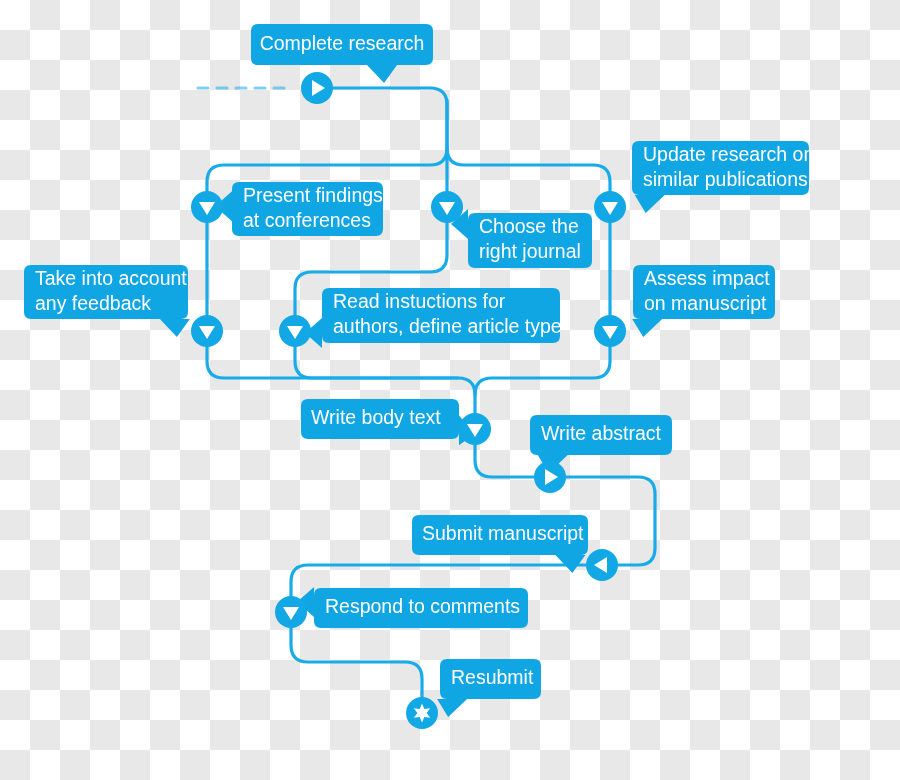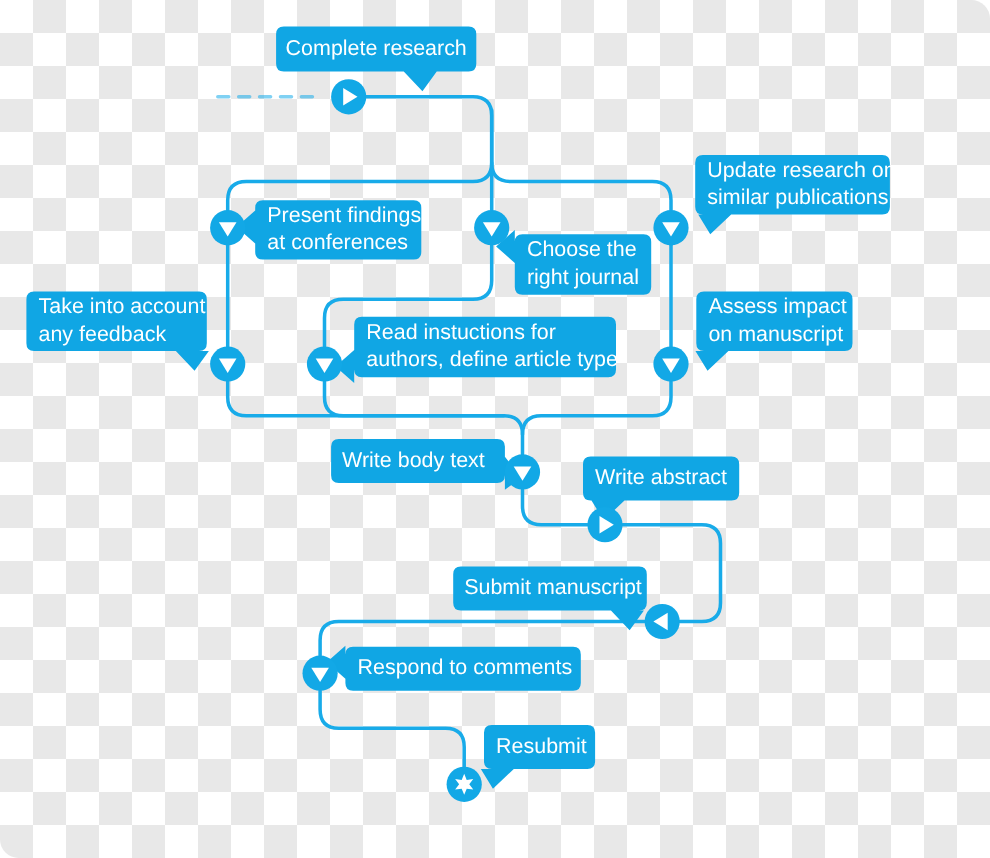--- a/index.html
+++ b/index.html
@@ -13,21 +13,20 @@
     width: 900px;
     height: 780px;
     overflow: hidden;
     background-color: #ffffff;
     background-image:
       linear-gradient(45deg, #e8e8e8 25%, transparent 25%, transparent 75%, #e8e8e8 75%),
       linear-gradient(45deg, #e8e8e8 25%, transparent 25%, transparent 75%, #e8e8e8 75%);
     background-size: 60px 60px;
     background-position: 0 0, 30px 30px;
     font-family: "Liberation Sans", sans-serif;
-    border-radius: 17px;
   }
   #flow {
     position: absolute;
     left: 0; top: 0;
     width: 900px;
     height: 780px;
   }
   .bubble-text {
     font-family: "Liberation Sans", sans-serif;
     fill: #ffffff;

